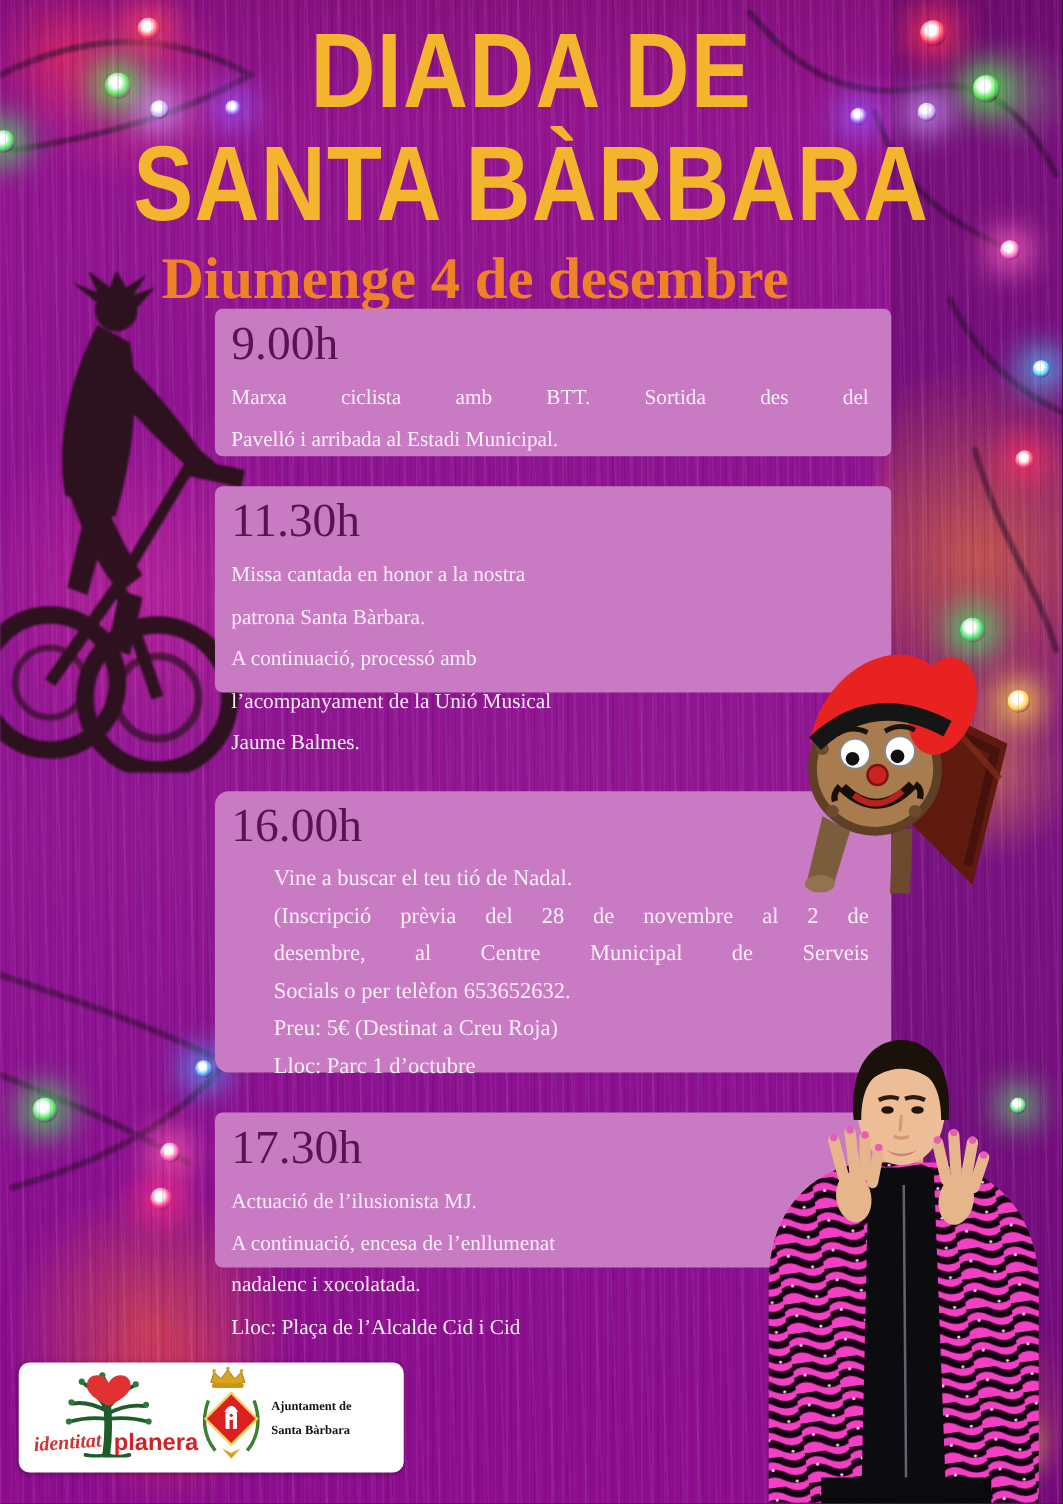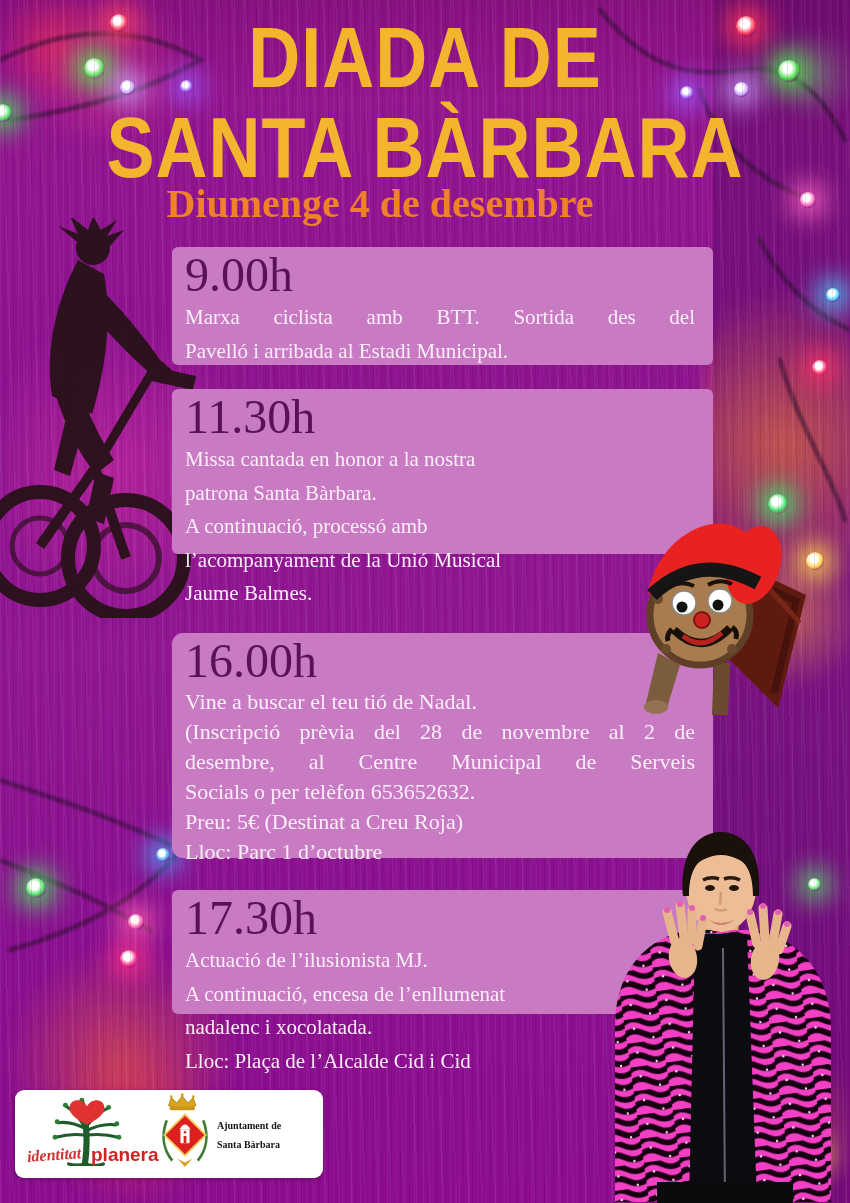--- a/index.html
+++ b/index.html
@@ -21,29 +21,29 @@
       repeating-linear-gradient(90deg, rgba(255,255,255,0.055) 0 1px, rgba(0,0,0,0) 1px 4px, rgba(30,0,40,0.11) 4px 5px, rgba(0,0,0,0) 5px 9px),
       repeating-linear-gradient(88deg, rgba(255,205,240,0.05) 0 2px, rgba(0,0,0,0) 2px 13px);}
   .rightcol{position:absolute;left:713px;top:0;width:137px;height:1203px;
     background:linear-gradient(180deg, rgba(45,0,65,.28), rgba(70,10,90,.30) 60%, rgba(45,0,60,.25));}
   .wires{position:absolute;inset:0;filter:blur(0.8px);}
   
   .titlewrap{position:absolute;left:0;top:14px;width:850px;text-align:center;
     font-family:"Liberation Sans", sans-serif;color:#f3b42e;font-weight:bold;}
   .title-line{display:inline-block;font-size:72px;line-height:74px;letter-spacing:1px;
     transform:scaleY(1.18);transform-origin:center top;}
-  .subtitle{position:absolute;left:0;top:180px;width:750px;text-align:center;
-    font-family:"Liberation Serif", serif;font-weight:bold;font-size:40px;color:#ef8127;padding-left:10px;box-sizing:border-box;}
+  .subtitle{position:absolute;left:0;top:196px;width:750px;text-align:center;
+    font-family:"Liberation Serif", serif;font-weight:bold;font-size:47px;color:#ef8127;padding-left:10px;box-sizing:border-box;}
   
   .event{position:absolute;left:172px;width:541px;background:#c87ac3;border-radius:6px;
     padding:8px 18px 0 13px;box-sizing:border-box;z-index:20;}
-  .event .time{margin:0 0 6px 0;font-weight:normal;font-size:48px;line-height:40px;color:#5c1156;}
-  .event .line{font-size:21px;line-height:33.5px;color:#fceef9;}
+  .event .time{margin:0 0 6px 0;font-weight:normal;font-size:38px;line-height:40px;color:#5c1156;}
+  .event .line{font-size:17px;line-height:33.5px;color:#fceef9;}
   .event .line.stretch{text-align:justify;text-align-last:justify;}
-  .event.dense .line{font-size:22px;line-height:30px;}
+  .event.dense .line{font-size:18px;line-height:30px;margin-left:34px;}
   
   .cyclist{position:absolute;left:0;top:218px;width:200px;height:400px;z-index:10;filter:blur(0.7px);}
   .tio{position:absolute;left:628px;top:503px;width:185px;height:212px;z-index:25;}
   .performer{position:absolute;left:597px;top:830px;width:253px;height:373px;z-index:30;}
   
   .card{position:absolute;left:15px;top:1090px;width:308px;height:88px;background:#ffffff;
     border-radius:9px;z-index:40;box-shadow:0 1px 4px rgba(40,0,40,.4);}
   .logo1{position:absolute;left:12px;top:2px;width:128px;height:84px;}
   .logo1 svg{position:absolute;left:8px;top:2px;}
   .id-script{position:absolute;left:0px;bottom:12px;font-family:"Liberation Serif",serif;

